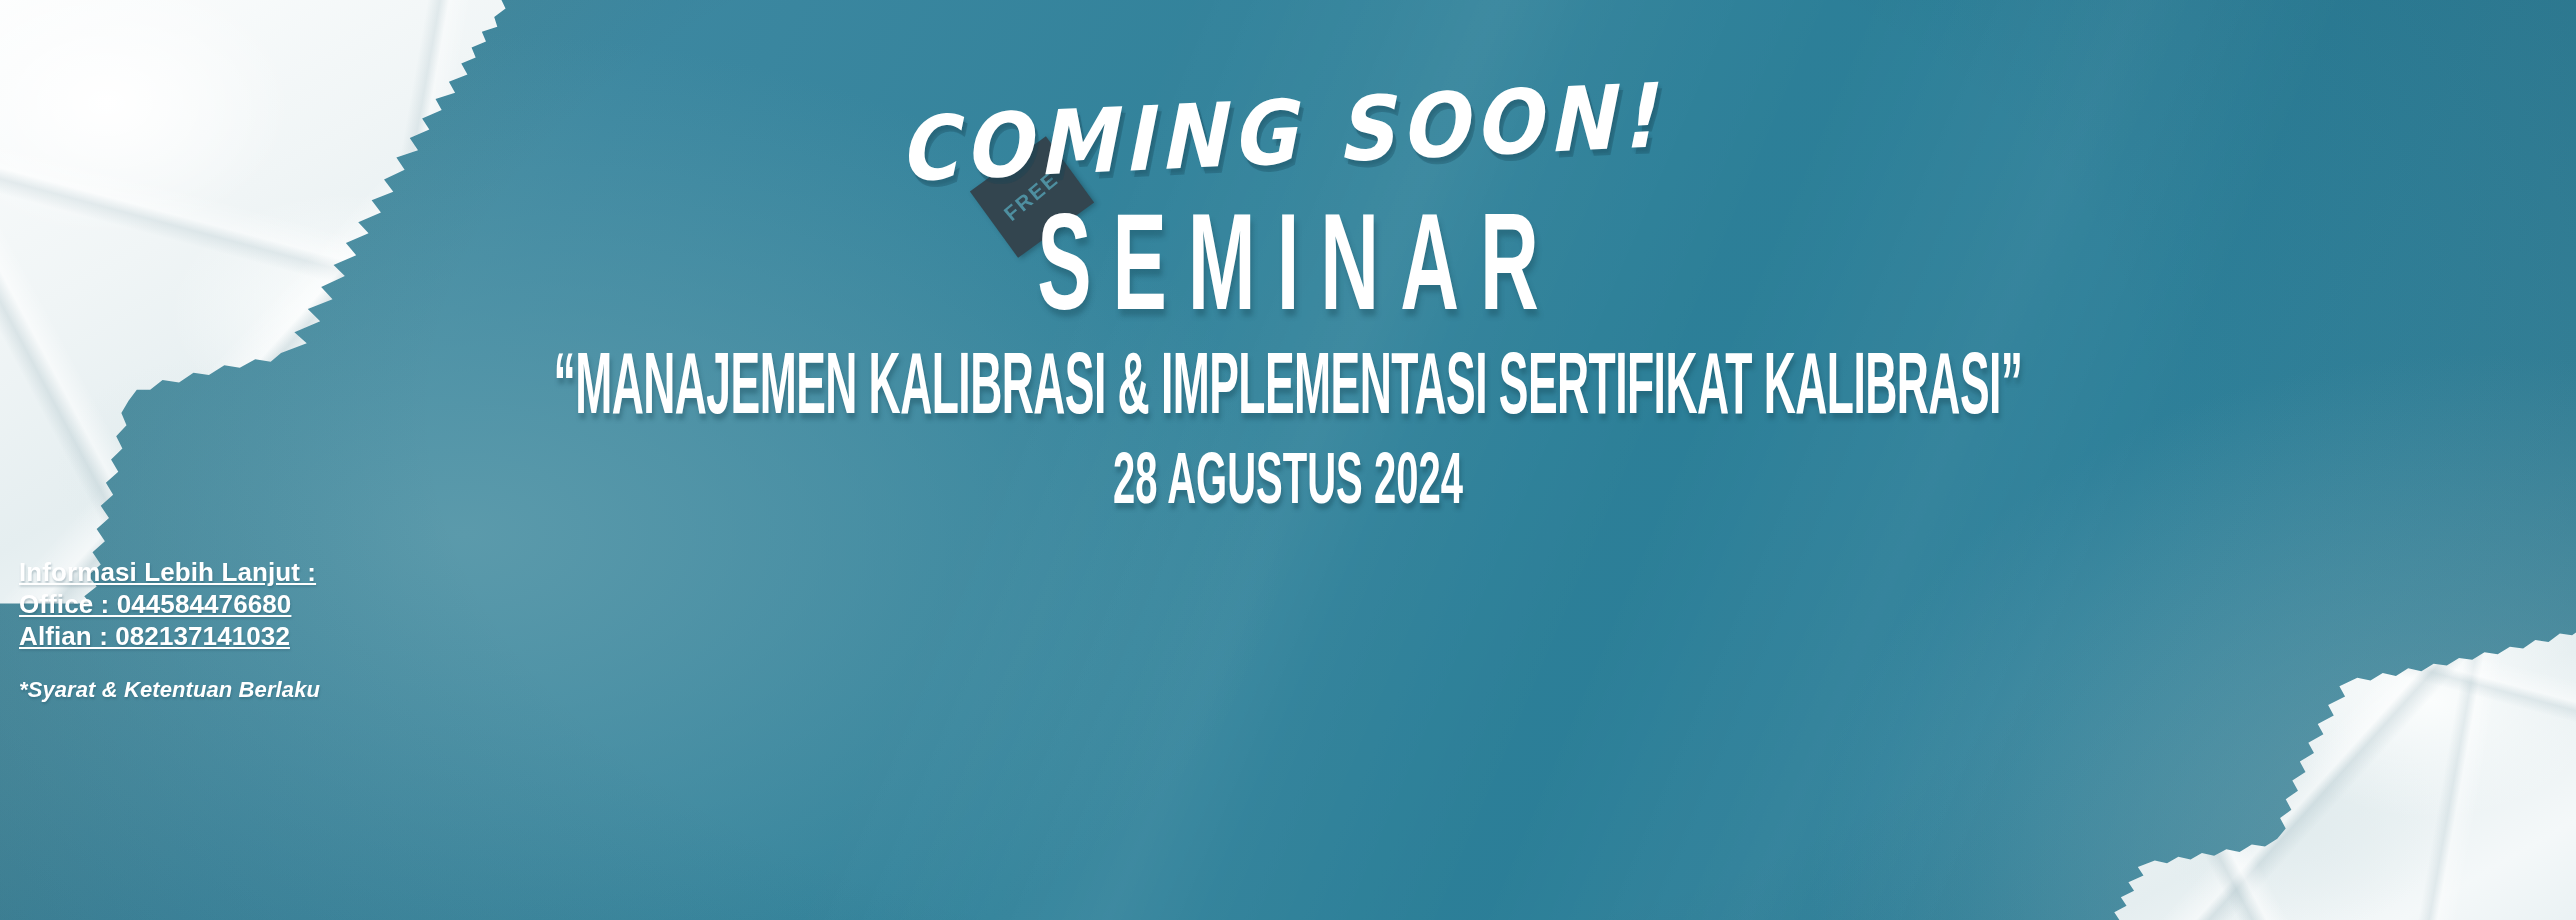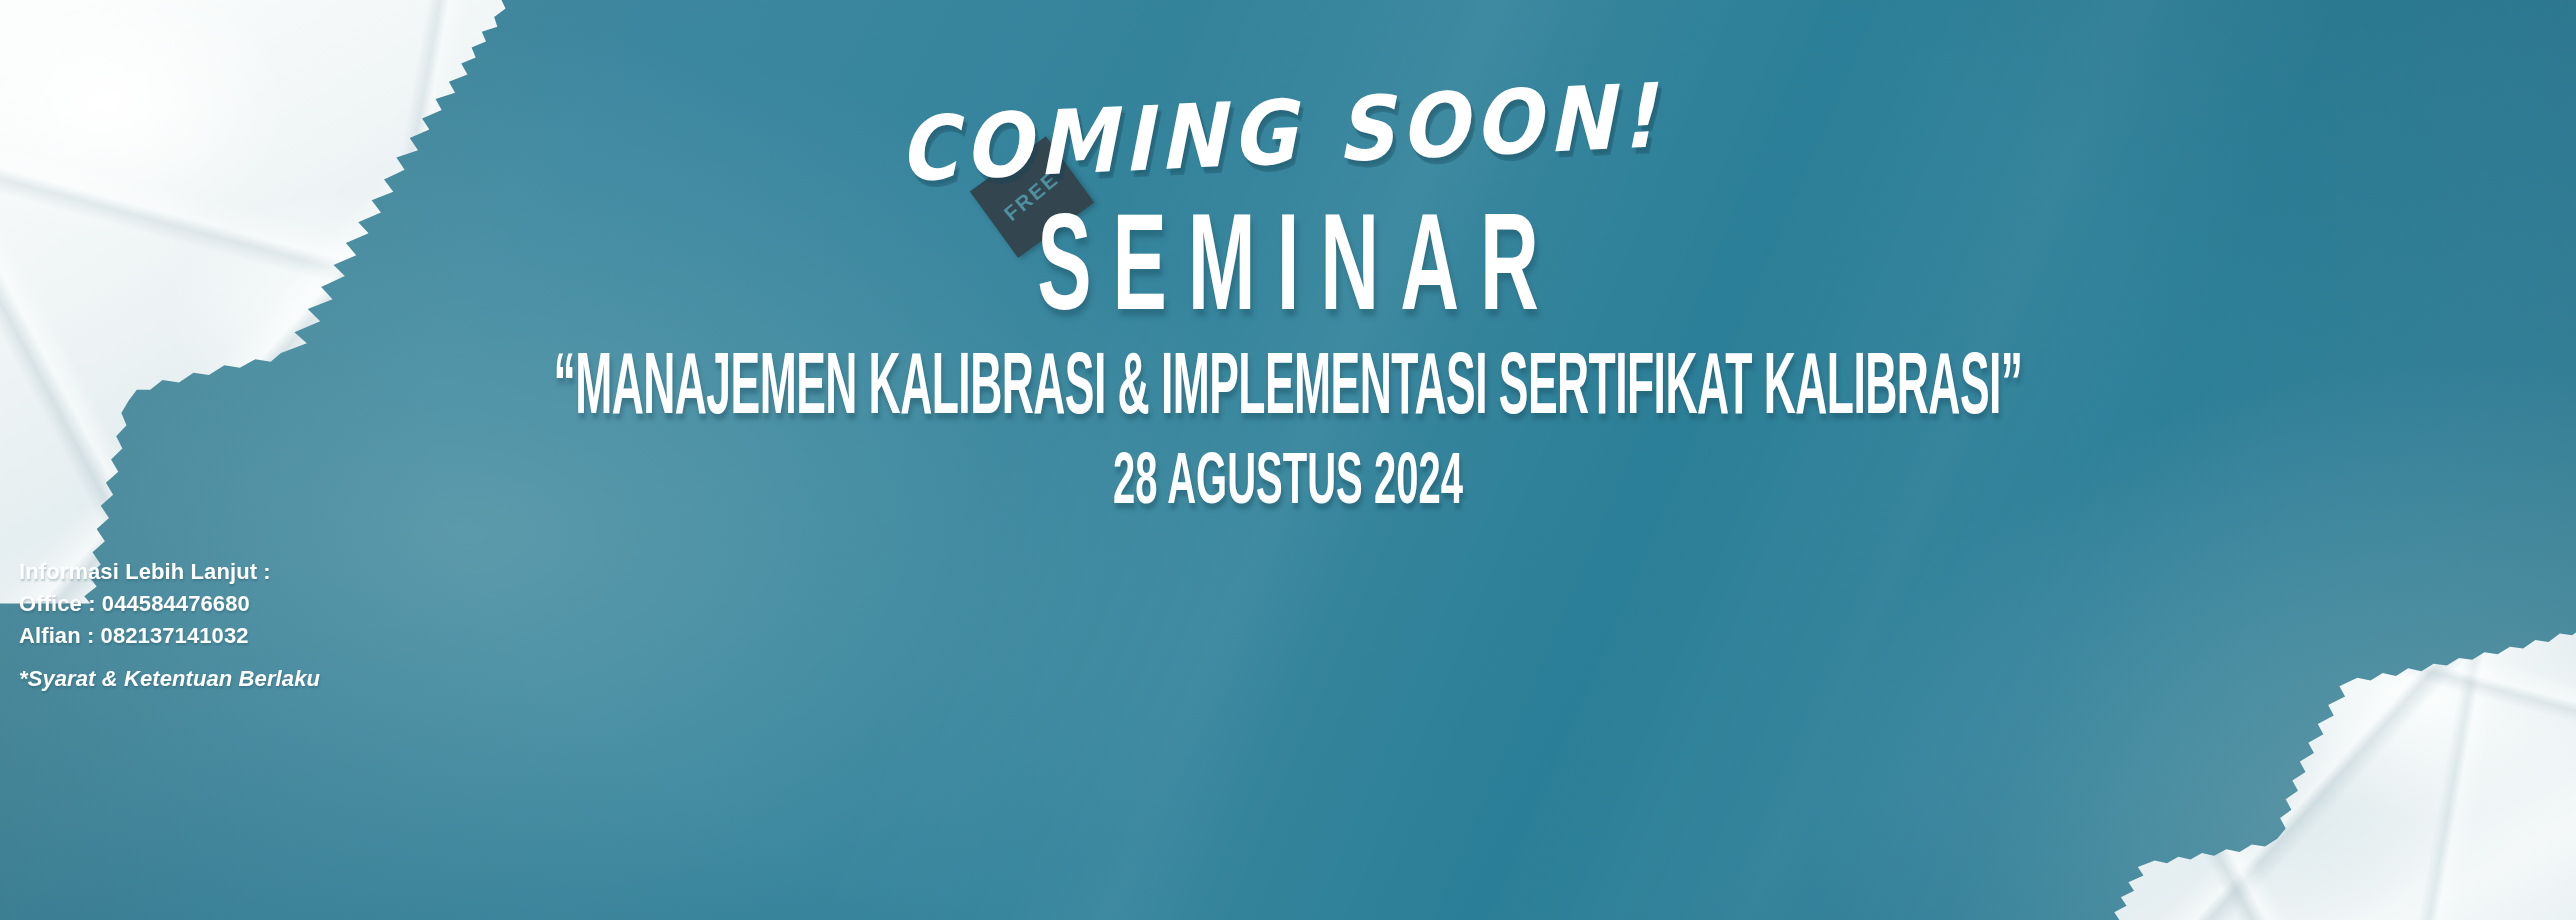--- a/index.html
+++ b/index.html
@@ -219,29 +219,30 @@
   
   .contact {
     position: absolute;
     left: 19px;
     top: 556px;
     text-align: left;
     color: #ffffff;
     font-family: "Liberation Sans", sans-serif;
   }
   .contact-line {
-    font-size: 22px;
+    font-size: 26px;
     font-weight: 700;
     line-height: 32px;
     letter-spacing: 0.1px;
     white-space: pre;
     text-shadow: 0.7px 1.5px 2.2px rgba(20,66,82,0.28);
+    text-decoration: underline;
   }
   .contact-note {
-    margin-top: 12px;
+    margin-top: 23px;
     font-size: 22px;
     font-weight: 700;
     font-style: italic;
     line-height: 29px;
     letter-spacing: 0.1px;
     white-space: pre;
     text-shadow: 0.7px 1.5px 2.2px rgba(20,66,82,0.28);
   }
 </style>
 </head>

